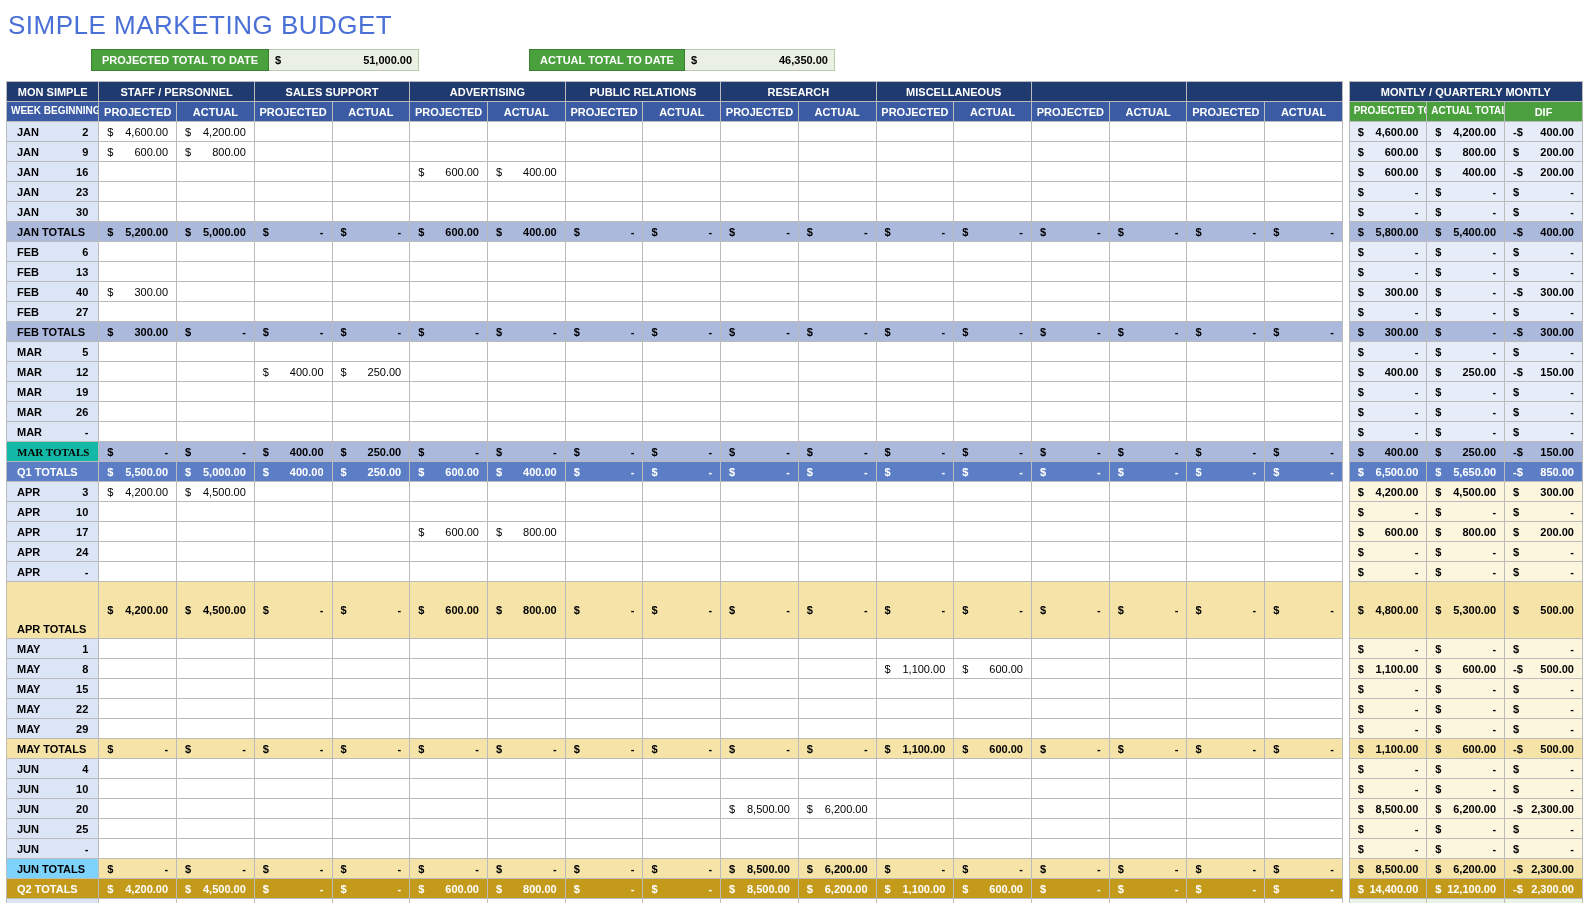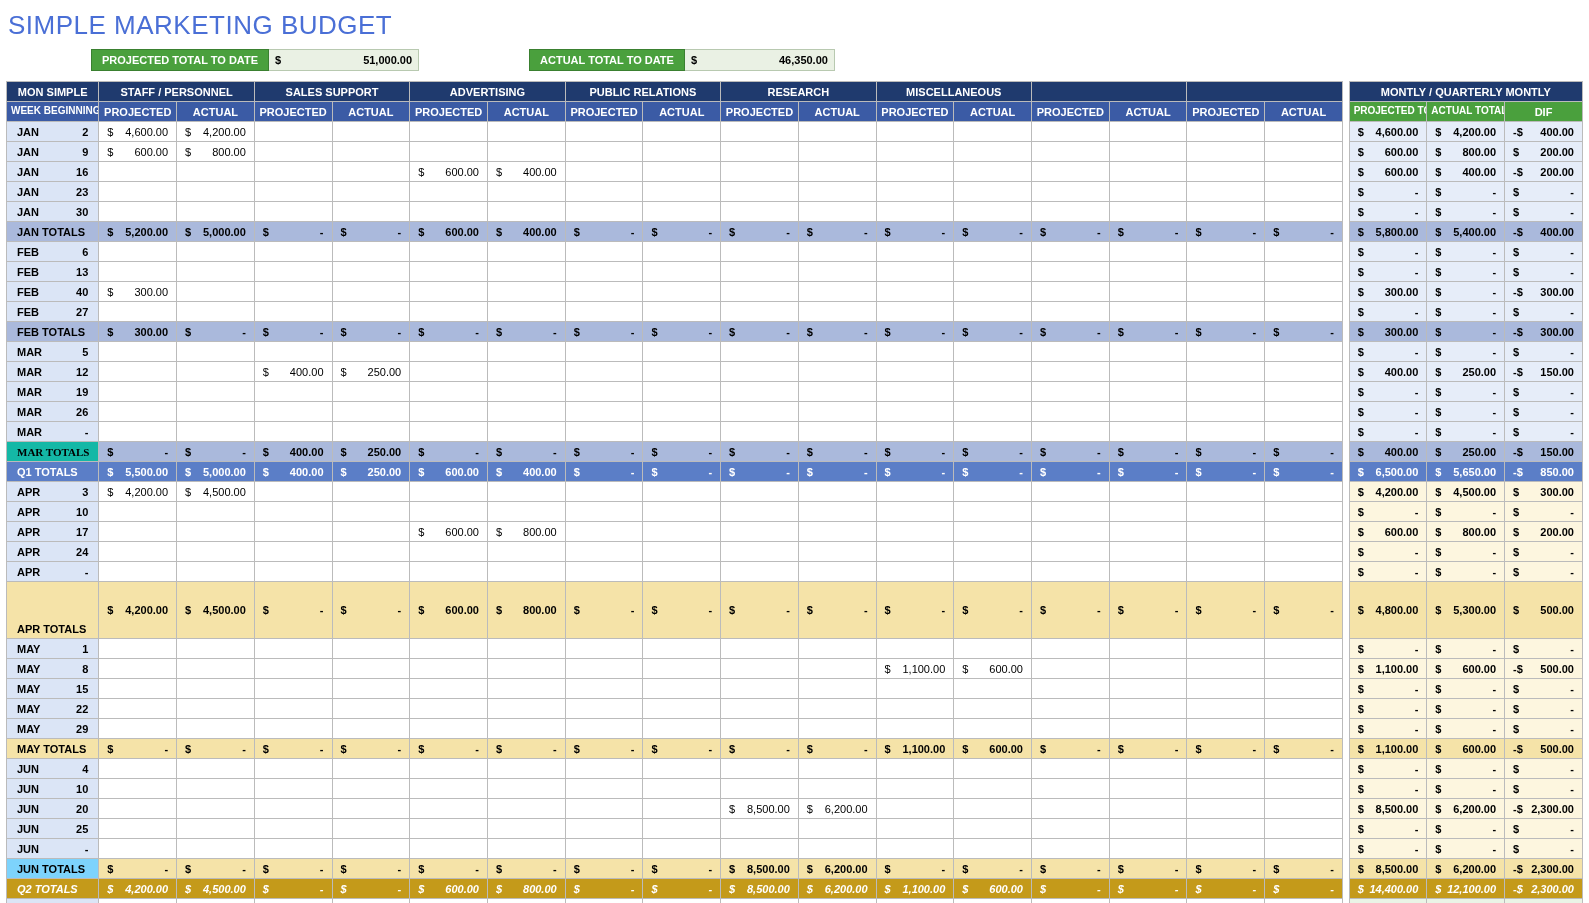--- a/index.html
+++ b/index.html
@@ -3207,21 +3207,21 @@
             <span>6,200.00</span>
           </div>
         </td>
         <td style="background: rgb(245, 227, 168); font-weight: bold;">
           <div class="cell">
             <span>-$</span>
             <span>2,300.00</span>
           </div>
         </td>
       </tr>
-      <tr style="color: rgb(255, 255, 255); font-style: italic;">
+      <tr style="color: rgb(255, 255, 255);">
         <td style="background: rgb(196, 154, 26); font-weight: bold;">
           <div class="rowlabel" style="background: transparent;">
             <span>Q2 TOTALS</span>
           </div>
         </td>
         <td style="background: rgb(196, 154, 26); font-weight: bold;">
           <div class="cell">
             <span>$</span>
             <span>4,200.00</span>
           </div>

